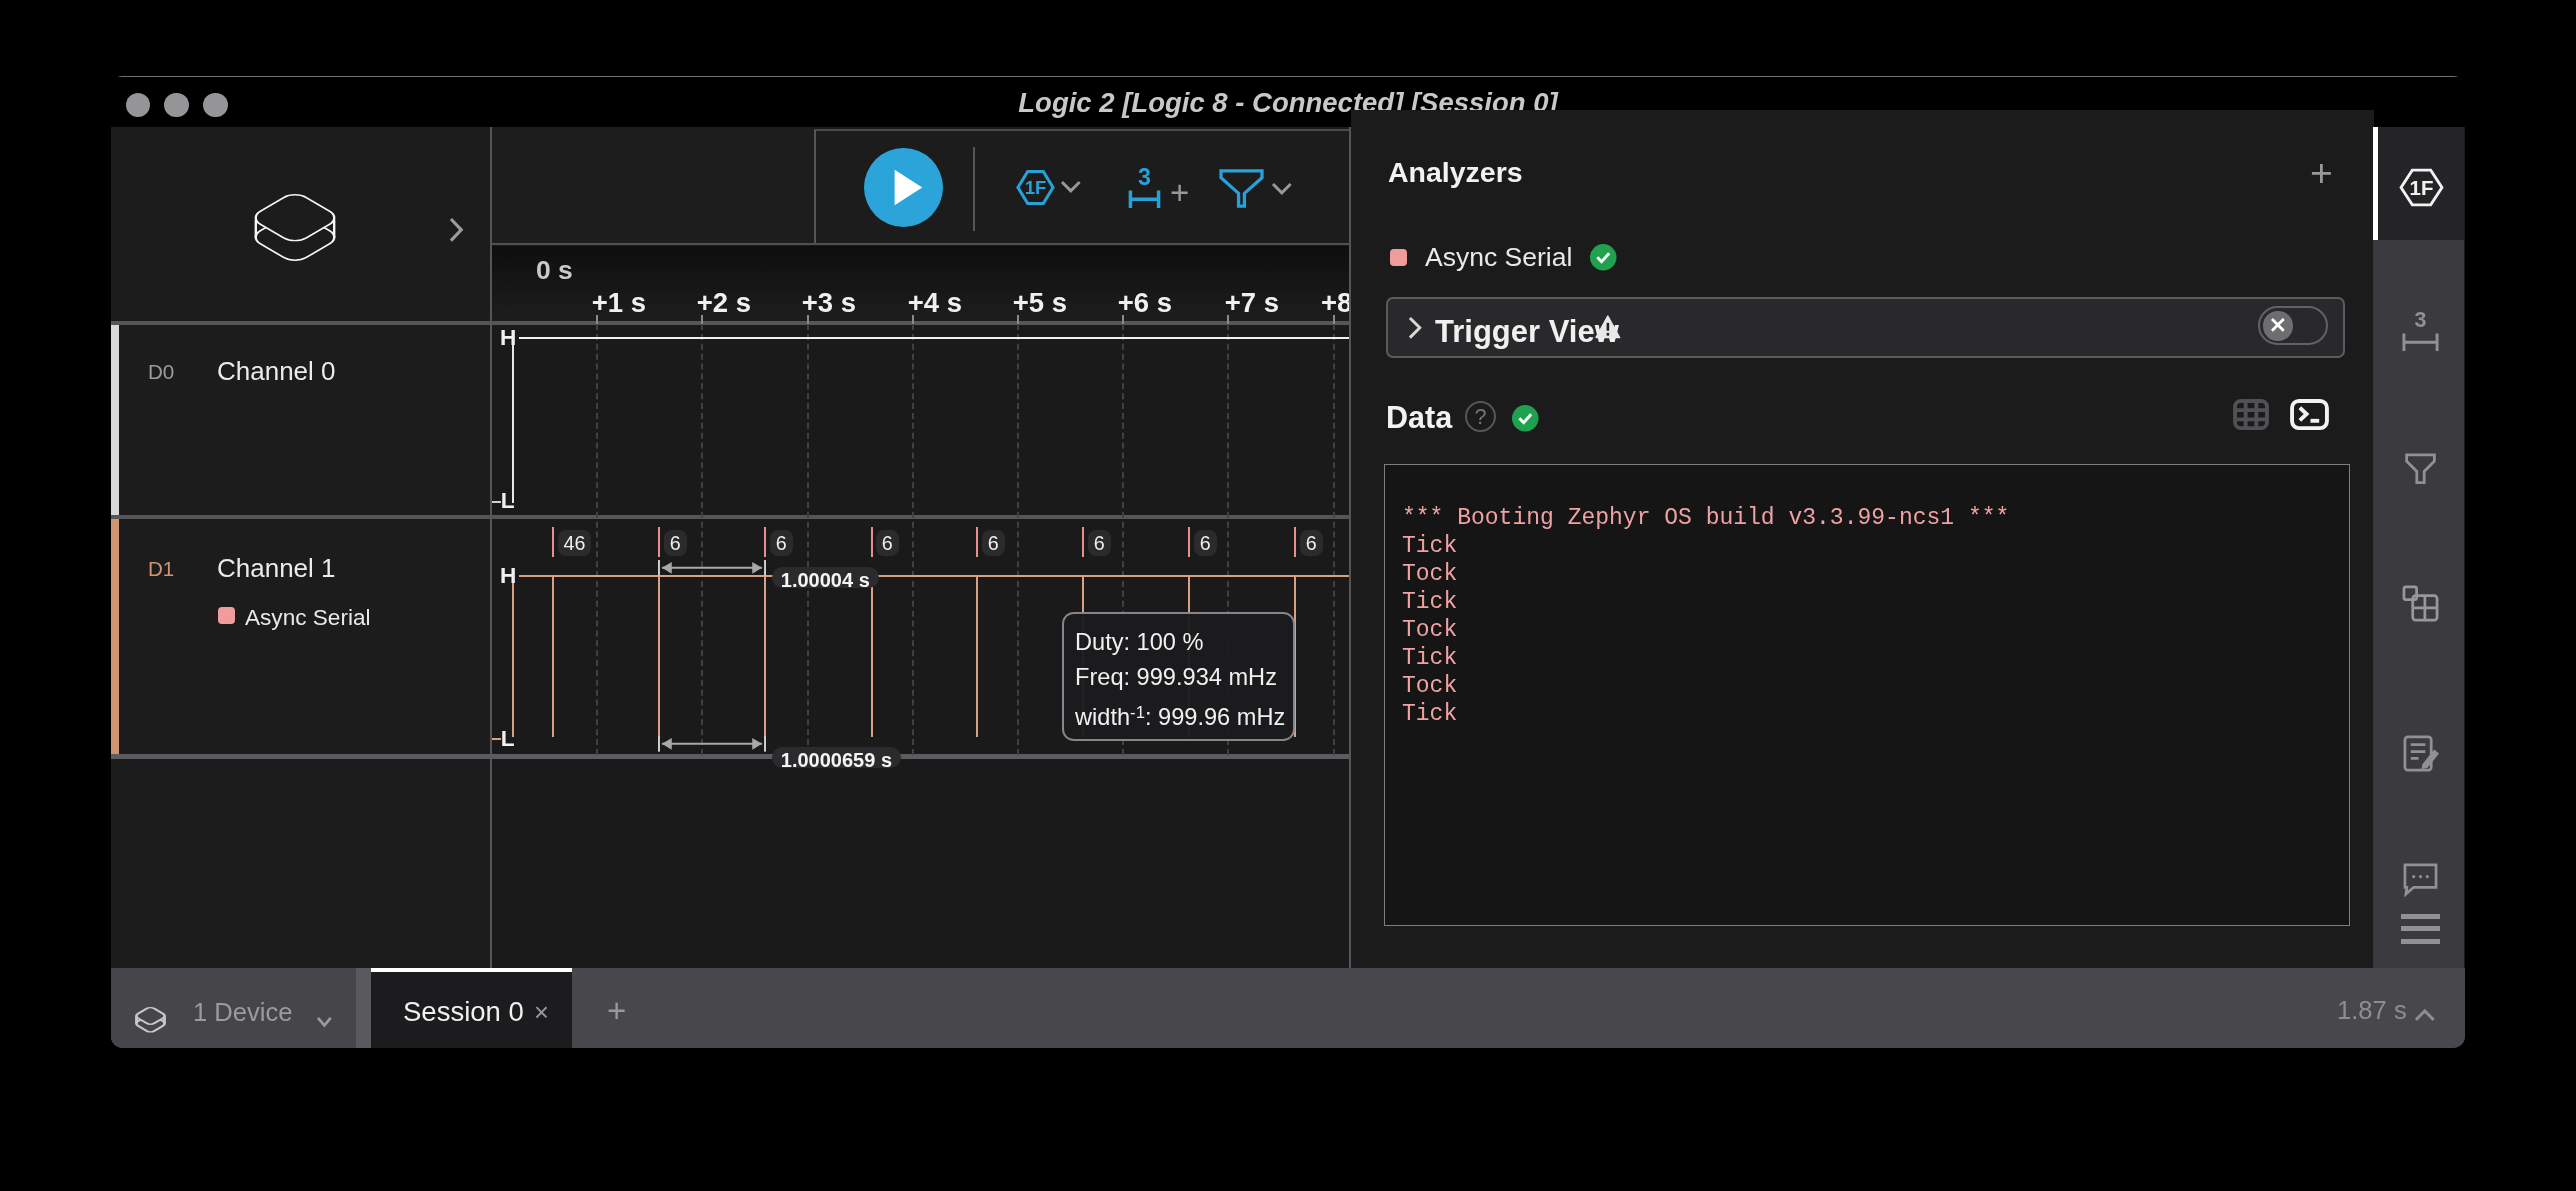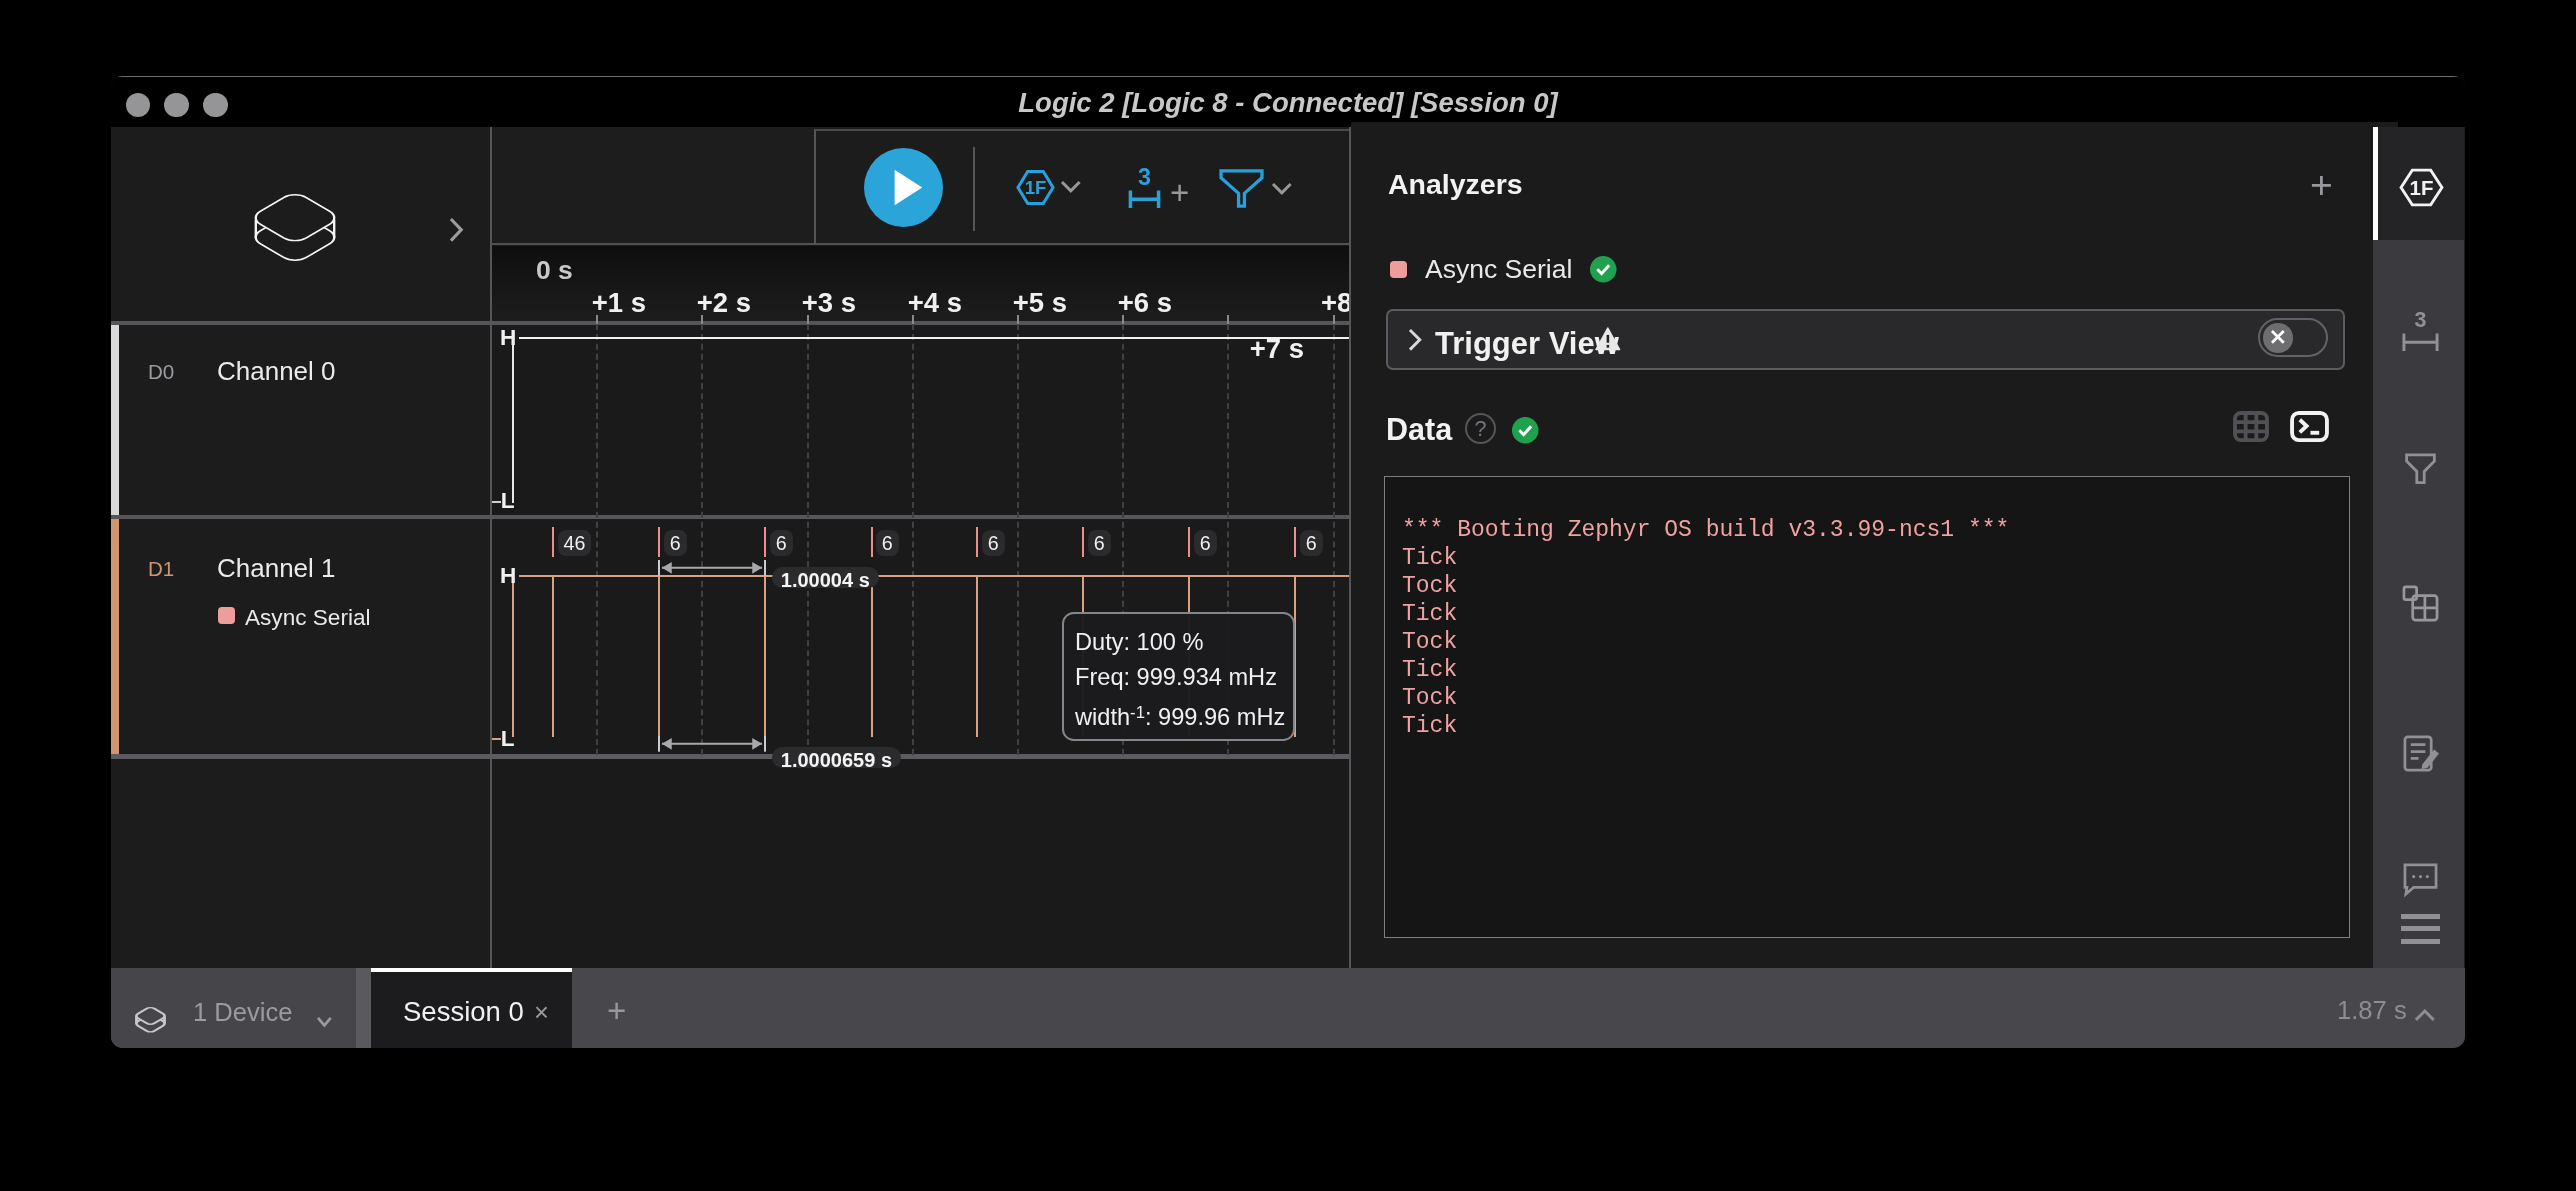--- a/index.html
+++ b/index.html
@@ -94,21 +94,21 @@
     <div class="abs" style="left:2px;top:128px;color:#c9c9c9;font-size:26.5px;font-weight:bold;margin-left:42px;">0 s</div>
     <div class="abs" style="left:0;top:194px;width:857px;height:3.9px;background:#55555a;"></div>
     <div class="abs" style="left:0;top:388px;width:857px;height:3.9px;background:#55555a;"></div>
     <div class="abs" style="left:0;top:627px;width:857px;height:4.9px;background:#5c5c60;"></div>
     <div class="abs tlab" style="left:56px;">+1 s</div>
     <div class="abs tlab" style="left:161px;">+2 s</div>
     <div class="abs tlab" style="left:266px;">+3 s</div>
     <div class="abs tlab" style="left:372px;">+4 s</div>
     <div class="abs tlab" style="left:477px;">+5 s</div>
     <div class="abs tlab" style="left:582px;">+6 s</div>
-    <div class="abs tlab" style="left:714px;margin-top:46px;">+7 s</div>
+    <div class="abs tlab" style="left:689px;">+7 s</div>
     <div class="abs tlab" style="left:829px;width:28.5px;text-align:left;">+8</div>
 
     <div class="abs tick2" style="left:104px;"></div>
     <div class="abs tick2" style="left:209px;"></div>
     <div class="abs tick2" style="left:315px;"></div>
     <div class="abs tick2" style="left:420px;"></div>
     <div class="abs tick2" style="left:525px;"></div>
     <div class="abs tick2" style="left:630px;"></div>
     <div class="abs tick2" style="left:735px;"></div>
     <div class="abs tick2" style="left:841px;"></div>
@@ -173,21 +173,21 @@
       <path d="M14 3 L4 9 L14 15 Z" fill="#a9a9ad"></path>
       <path d="M96 3 L106 9 L96 15 Z" fill="#a9a9ad"></path>
     </svg>
     <div class="abs mlab" style="left:280px;top:440px;">1.00004 s</div>
     <div class="abs mlab" style="left:280px;top:620px;">1.0000659 s</div>
 
     <div class="abs" style="left:570px;top:485px;width:233px;height:129px;background:rgba(28,28,30,0.97);border:2px solid #85858a;border-radius:11.8px;box-sizing:border-box;"></div>
     <div class="abs" style="left:583px;top:498px;color:#f0f0f0;font-size:23.6px;line-height:35px;">Duty: 100 %<br>Freq: 999.934 mHz<br>width<span style="font-size:16.7px;vertical-align:6.9px;">-1</span>: 999.96 mHz</div>
   </div>
 
-  <div class="abs" id="rpanel" style="left:1240px;top:46px;width:1023px;height:841px;background:#1b1b1c;padding-left:24px;">
+  <div class="abs" id="rpanel" style="left:1240px;top:34px;width:1023px;height:841px;background:#1b1b1c;">
     <div class="abs" style="left:37px;top:46px;color:#f2f2f2;font-size:28.5px;font-weight:bold;">Analyzers</div>
     <div class="abs" style="left:959px;top:41px;color:#98989c;font-size:39px;font-weight:300;">+</div>
 
     <div class="abs" style="left:39px;top:139px;width:16.7px;height:16.7px;border-radius:3.9px;background:#ef9c9c;"></div>
     <div class="abs" style="left:74px;top:132px;color:#e9e9e9;font-size:26.5px;">Async Serial</div>
     <svg class="abs" style="left:239px;top:134px;" width="26.5" height="26.5" viewBox="0 0 27 27">
       <circle cx="13.5" cy="13.5" r="13.5" fill="#1fa14e"></circle>
       <path d="M7.5 13.5 L11.8 18 L19.5 9.5" stroke="#fff" stroke-width="3" fill="none"></path>
     </svg>
 

